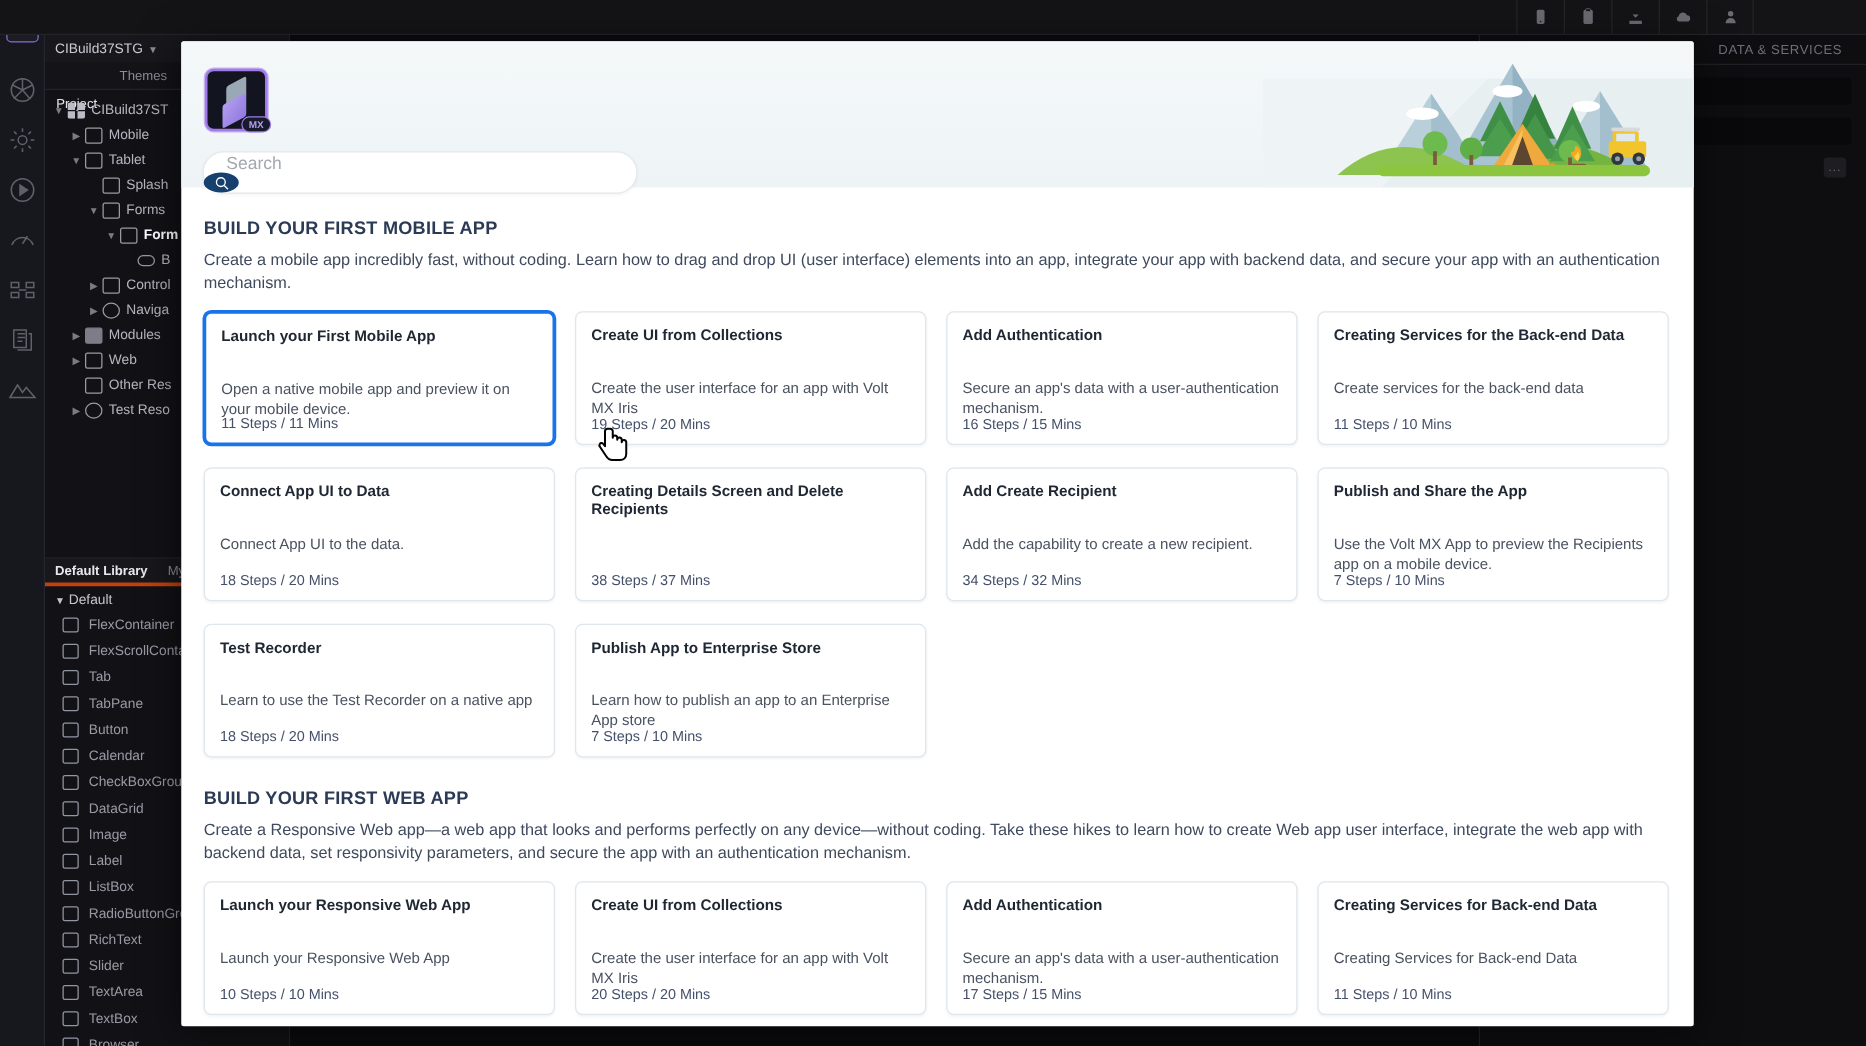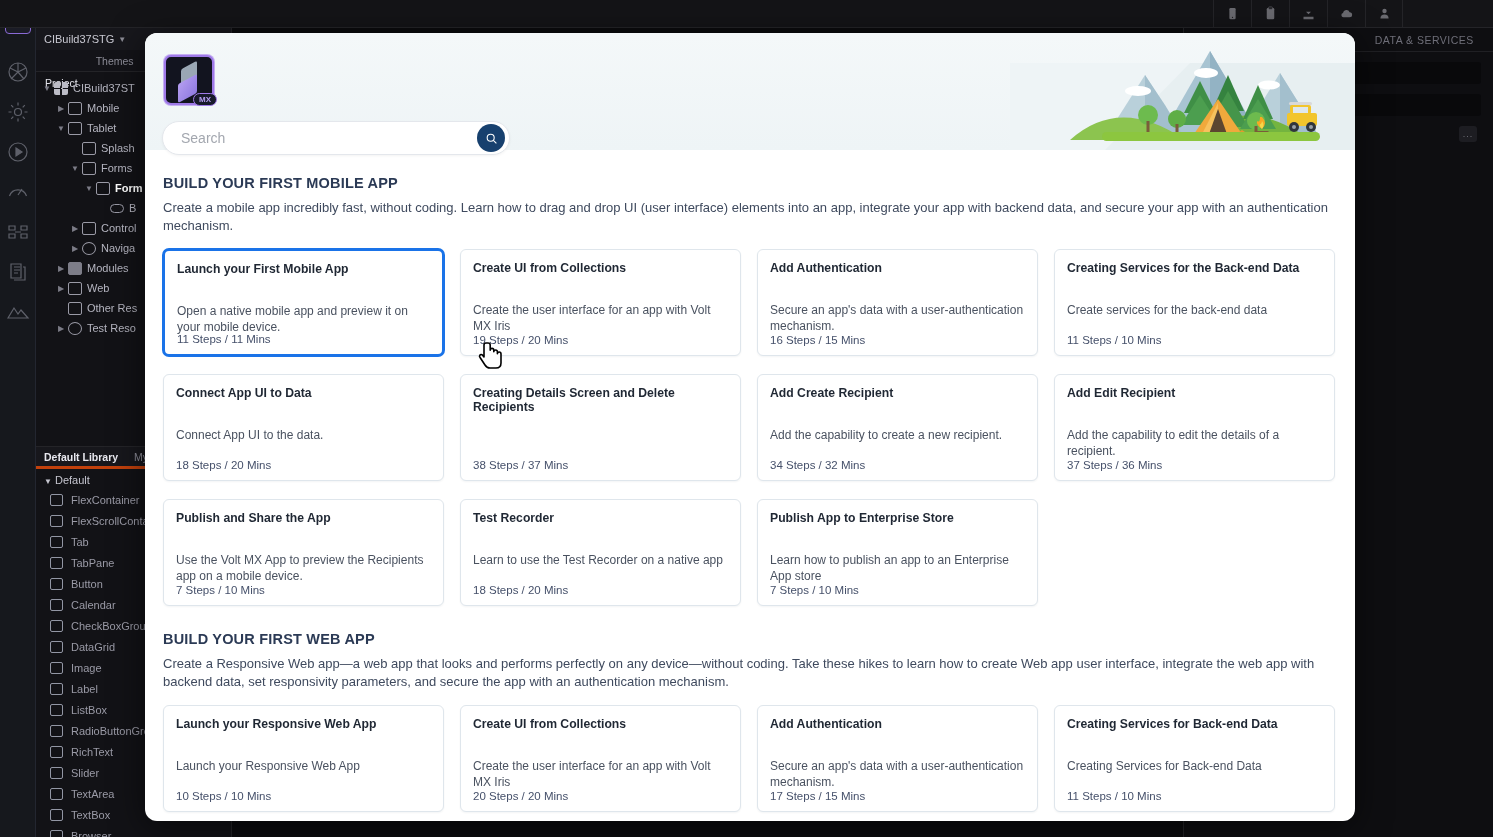--- a/index.html
+++ b/index.html
@@ -127,21 +127,21 @@
     width: 18px; height: 16px; border-radius: 3px; background: #1d1d22;
     margin: 4px 16px 0 auto; color: #73737d; font-size: 9px;
     display: flex; align-items: center; justify-content: center; letter-spacing: 1px;
   }
 
   
   #modal {
     position: absolute; left: 145px; top: 33px;
     width: 1210px; height: 788px;
     background: #fff;
-    border-radius: 12px;
+    border-radius: 2px;
     box-shadow: 0 6px 34px rgba(0,0,0,.55);
     overflow: hidden;
     text-decoration: underline;
   }
   .modal-hero {
     position: relative; height: 117px;
     background: linear-gradient(180deg,#f4f8f9 0%, #eef4f6 100%);
   }
   .hero-logo {
     position: absolute; left: 19px; top: 22px;
@@ -164,22 +164,23 @@
     color: #b49df0; font-size: 8px; font-weight: bold;
     padding: 1px 5px;
   }
   .hero-art {
     position: absolute; right: 0; top: 0; width: 345px; height: 117px; overflow: hidden;
   }
   .searchwrap {
     position: absolute; left: 17px; top: 88px;
     width: 348px; height: 34px;
     background: #fff; border: 1px solid #e4e7ec; border-radius: 19px;
-    display: flex; align-items: center;
+    display: flex; 
     box-shadow: 0 1px 3px rgba(0,0,0,.05);
+    flex-direction: column;
   }
   .searchwrap input {
     flex: 1; border: none; outline: none; background: transparent;
     font-size: 14px; color: #333; padding: 0 12px 0 18px;
     font-family: "Liberation Sans", sans-serif;
   }
   .searchwrap input::placeholder { color: #a3a7af; }
   .search-btn {
     width: 28px; height: 28px; border-radius: 50%;
     background: #17406e; margin-right: 4px;
@@ -579,25 +580,20 @@
         <div class="card">
           <div class="card-title">Creating Details Screen and Delete Recipients</div>
           <div class="card-meta">38 Steps / 37 Mins</div>
         </div>
         <div class="card">
           <div class="card-title">Add Create Recipient</div>
           <div class="card-desc">Add the capability to create a new recipient.</div>
           <div class="card-meta">34 Steps / 32 Mins</div>
         </div>
         <div class="card">
-          <div class="card-title">Add Edit Recipient</div>
-          <div class="card-desc">Add the capability to edit the details of a recipient.</div>
-          <div class="card-meta">37 Steps / 36 Mins</div>
-        </div>
-        <div class="card">
           <div class="card-title">Publish and Share the App</div>
           <div class="card-desc">Use the Volt MX App to preview the Recipients app on a mobile device.</div>
           <div class="card-meta">7 Steps / 10 Mins</div>
         </div>
         <div class="card">
           <div class="card-title">Test Recorder</div>
           <div class="card-desc">Learn to use the Test Recorder on a native app</div>
           <div class="card-meta">18 Steps / 20 Mins</div>
         </div>
         <div class="card">

